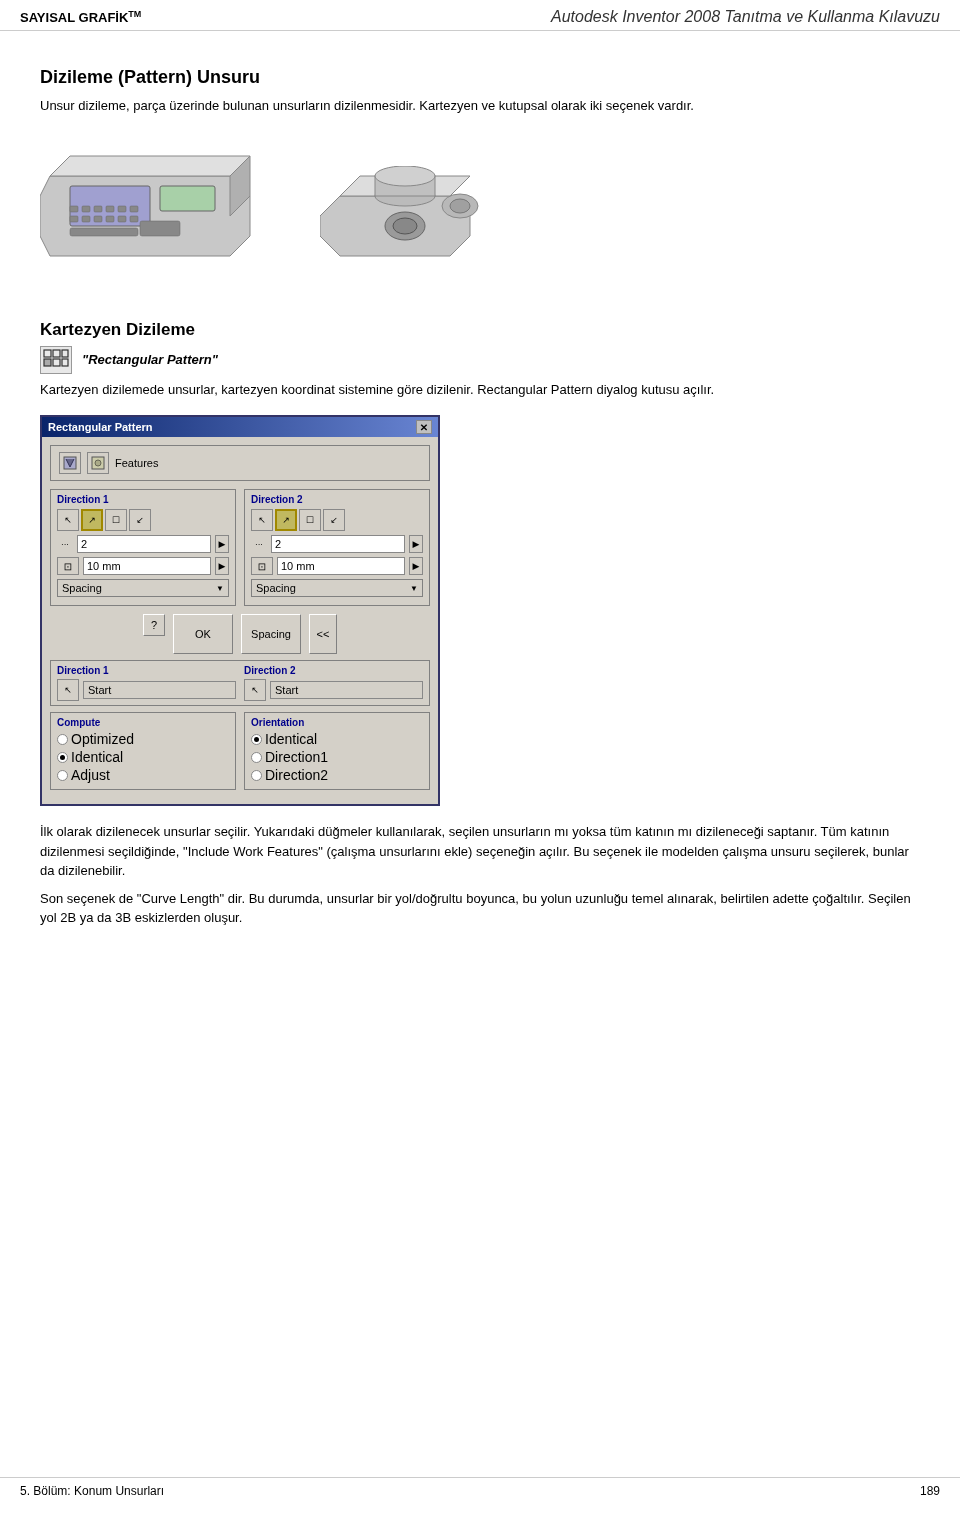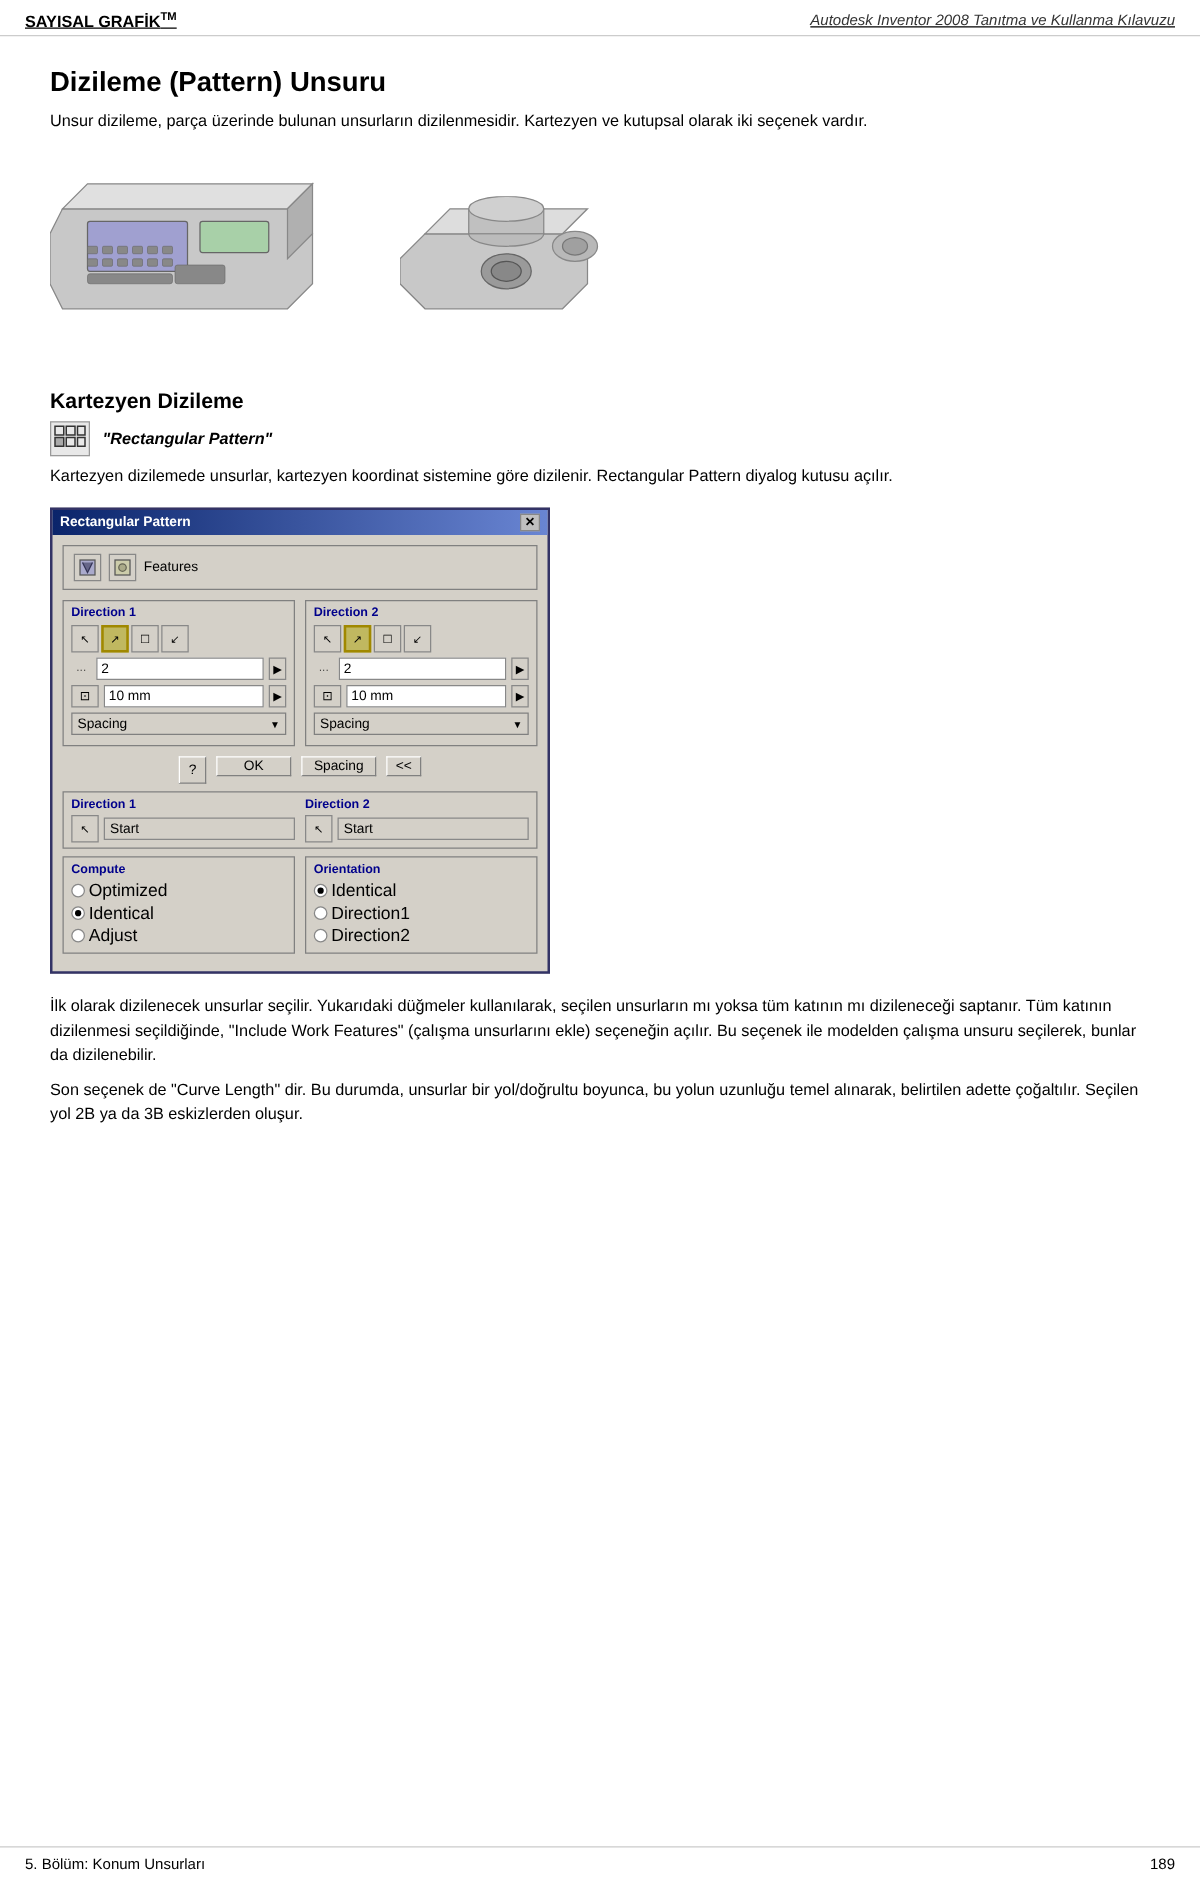--- a/index.html
+++ b/index.html
@@ -13,41 +13,40 @@
       position: relative;
     }
 
     
     .page-header {
       display: flex;
       justify-content: space-between;
       align-items: center;
       padding: 8px 20px 4px 20px;
       border-bottom: 1px solid #ccc;
-      margin-bottom: 14px;
-      text-decoration: underline;
+      margin-bottom: 26px;
     }
     .page-header .brand {
       font-weight: bold;
       font-size: 13px;
     }
     .page-header .brand sup { font-size: 9px; }
     .page-header .doc-title {
-      font-size: 12px;
+      font-size: 16px;
       color: #333;
       font-style: italic;
     }
 
     
     .content {
       padding: 10px 40px 40px 40px;
     }
 
     h1 {
-      font-size: 22px;
+      font-size: 18px;
       font-weight: bold;
       margin-bottom: 8px;
     }
     h2 {
       font-size: 17px;
       font-weight: bold;
       margin-top: 18px;
       margin-bottom: 6px;
     }
 
@@ -272,21 +271,21 @@
     
     .dialog-bottom {
       display: flex;
       justify-content: center;
       gap: 8px;
       margin-top: 6px;
       margin-bottom: 6px;
     }
     .dlg-btn {
       width: 60px;
-      height: 16px;
+      height: 40px;
       background: #d4d0c8;
       border: 1px solid #808080;
       border-top-color: #fff;
       border-left-color: #fff;
       display: flex;
       align-items: center;
       justify-content: center;
       font-size: 11px;
       cursor: pointer;
     }

